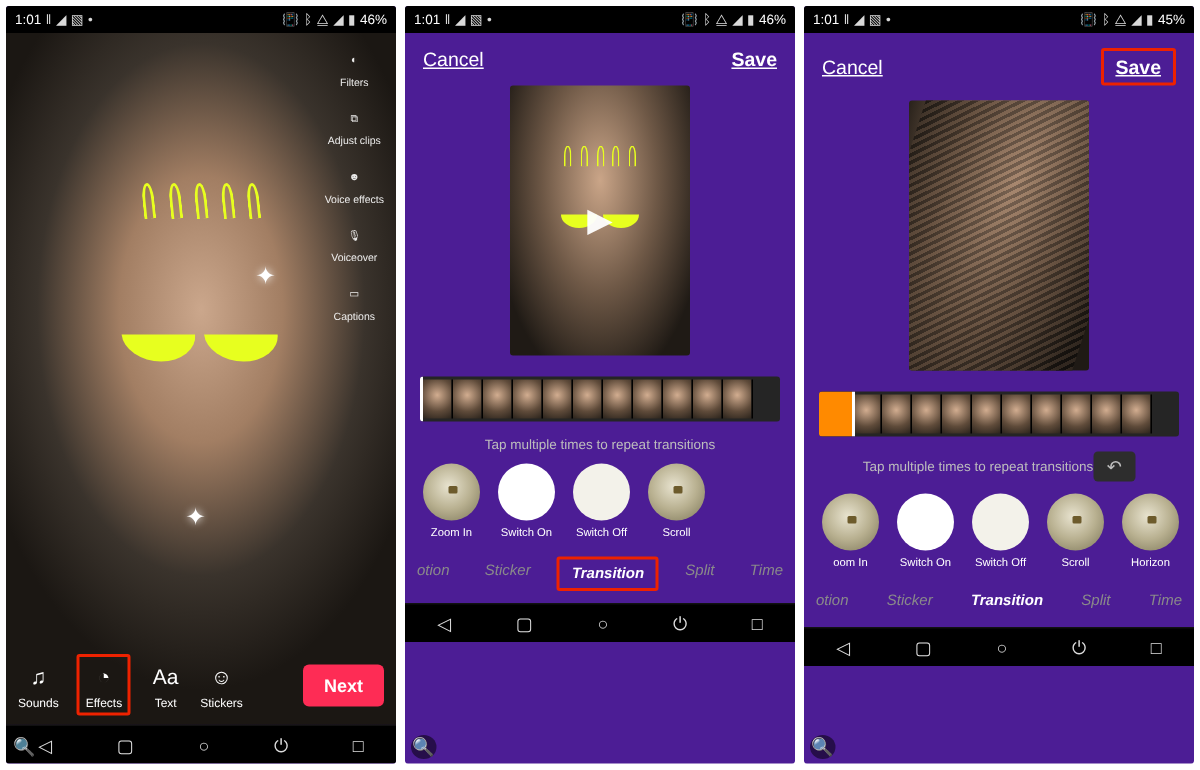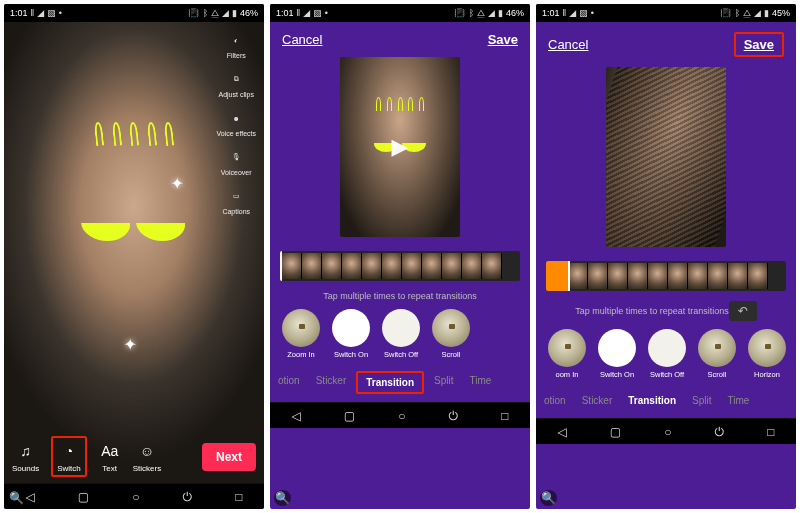--- a/index.html
+++ b/index.html
@@ -102,21 +102,21 @@
   .timeline-handle{ position:absolute; top:0; bottom:0; width:2px; background:#fff; left:0;}
   .hint-row{ display:flex; align-items:center; justify-content:center; padding:6px 12px 4px; font-size:9px; color:#bdbdbd;}
   .undo-btn{ background:#2d2d2d; width:28px; height:20px; border-radius:3px; display:flex; align-items:center; justify-content:center; font-size:12px;}
   .effects-row{ display:flex; gap:8px; padding:4px 10px 6px; overflow:hidden;}
   .eff{ width:42px; display:flex; flex-direction:column; align-items:center; gap:3px; font-size:7.5px; text-align:center; flex-shrink:0;}
   .eff .thumb{ width:38px; height:38px; border-radius:50%; background:radial-gradient(circle at 45% 40%, #e8e3cf 0%, #b8b090 50%, #7a7456 100%); position:relative;}
   .eff .thumb.switchon{ background:#fff;}
   .eff .thumb.switchoff{ background:#f3f2ea;}
   .eff .thumb::after{content:""; position:absolute; top:40%; left:44%; width:6px; height:5px; background:#6d5b2c; border-radius:1px;}
   .eff .thumb.switchon::after, .eff .thumb.switchoff::after{ display:none;}
-  .tabs-row{ display:flex; justify-content:flex-start; padding:6px 2px 8px; font-size:10px; color:#8a8a8a; gap:4px;}
+  .tabs-row{ display:flex; justify-content:space-between; padding:6px 2px 8px; font-size:10px; color:#8a8a8a; gap:4px;font-style:italic;}
   .tabs-row .tab{ padding:4px 6px; white-space:nowrap;}
   .tabs-row .tab.active{ color:#fff; font-weight:600;}
   
   .navbar{ height:26px; background:#000; display:flex; align-items:center; justify-content:space-around; color:#ddd; font-size:12px; border-top:1px solid #111;}
   .zoom{ position:absolute; bottom:3px; left:4px; font-size:12px; color:#fff; background:rgba(0,0,0,.5); border-radius:50%; padding:1px;}
 </style>
 </head>
 <body>
 
 <div class="phone">
@@ -182,21 +182,21 @@
       </div>
     </div>
 
     <div class="s1-bottombar">
       <div class="bicon">
         <div class="ic">♫</div>
         <span>Sounds</span>
       </div>
       <div class="bicon redbox" style="padding:2px 4px;">
         <div class="ic">◔</div>
-        <span>Switch</span>
+        <span>Effects</span>
       </div>
       <div class="bicon">
         <div class="ic">Aa</div>
         <span>Text</span>
       </div>
       <div class="bicon">
         <div class="ic">☺</div>
         <span>Stickers</span>
       </div>
       <div class="next-btn">Next</div>

